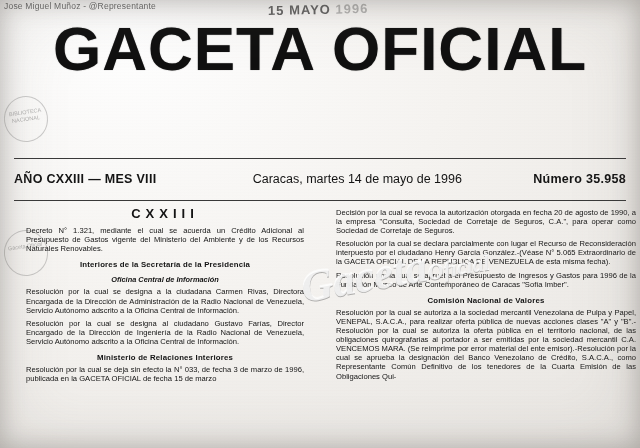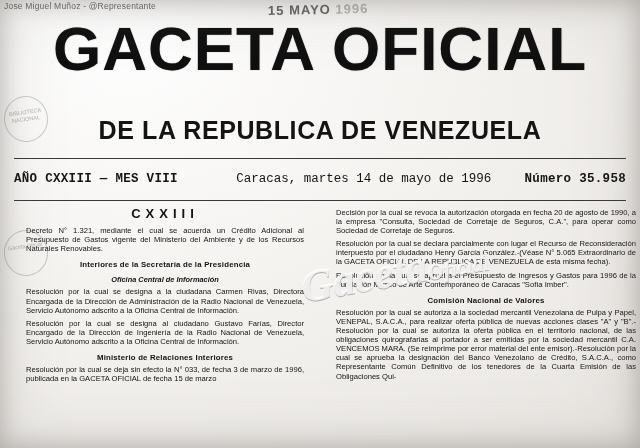--- a/index.html
+++ b/index.html
@@ -108,21 +108,21 @@
   }
   hr.r1 { top: 158px; }
   hr.r2 { top: 200px; }
 
   
   .issueline {
     position: absolute;
     top: 172px;
     left: 14px;
     width: 612px;
-    font-family: Liberation Mono, monospace;
+    font-family: Liberation Sans, sans-serif;
     font-size: 12.5px;
     color: #151515;
     display: flex;
     justify-content: space-between;
     align-items: baseline;
   }
   .issueline .year { font-weight: bold; letter-spacing: .3px; }
   .issueline .city { font-weight: normal; margin-left: 25px; }
   .issueline .num  { font-weight: bold; letter-spacing: .3px; }
 
@@ -216,21 +216,20 @@
   <div id="paper"></div>
 
   <div class="credit">Jose Miguel Muñoz - @Representante</div>
 
   <div class="datestamp">
     <span>15 MAYO</span>
     <span class="yr">1996</span>
   </div>
 
   <div class="masthead">GACETA OFICIAL</div>
-  <div class="subhead">DE LA REPUBLICA DE VENEZUELA</div>
 
   <hr class="rule r1">
 
   <div class="issueline">
     <span class="year">AÑO CXXIII — MES VIII</span>
     <span class="city">Caracas, martes 14 de mayo de 1996</span>
     <span class="num">Número 35.958</span>
   </div>
 
   <hr class="rule r2">

